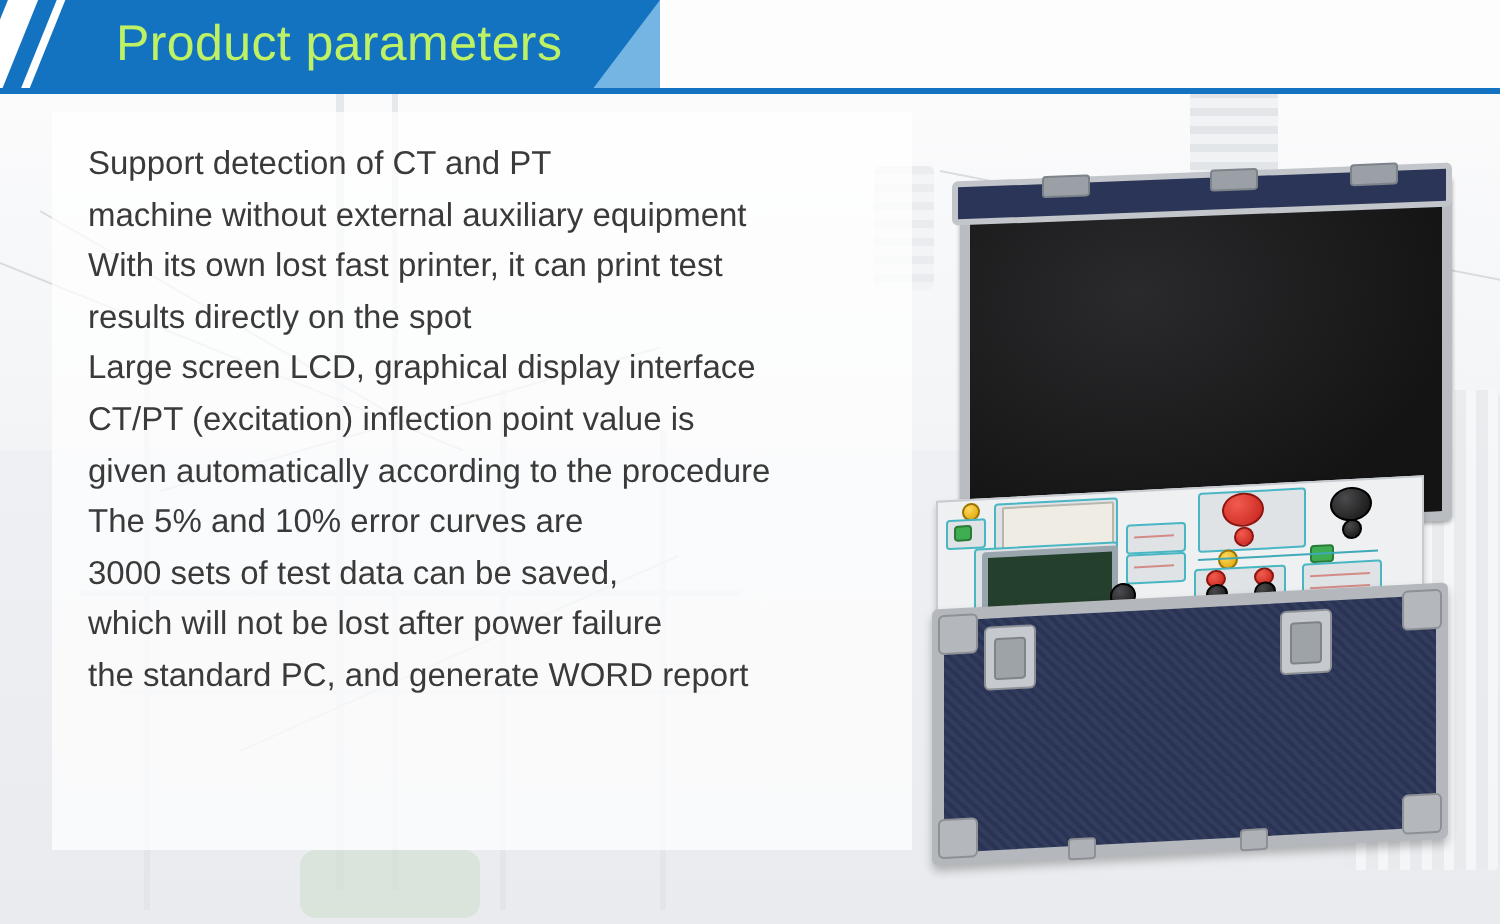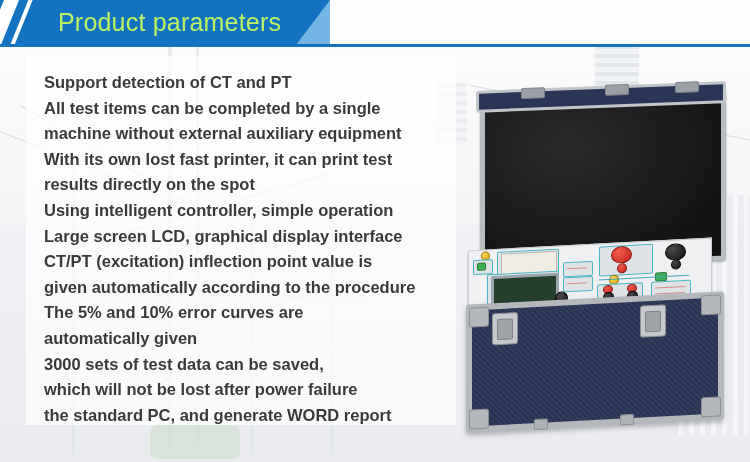--- a/index.html
+++ b/index.html
@@ -34,21 +34,21 @@
   .banner-tri{position:absolute;left:296px;top:0;width:0;height:0;
     border-left:34px solid transparent;border-right:0 solid transparent;border-bottom:45px solid #74b5e4;}
   .banner-tri2{position:absolute;left:296px;top:0;width:0;height:0;
     border-right:34px solid transparent;border-top:45px solid #1473c0;}
   .rule{position:absolute;left:0;top:44px;width:750px;height:3px;background:#1473c0;}
 
   
   .text-panel{position:absolute;left:26px;top:56px;width:430px;height:369px;
     background:rgba(255,255,255,.72);}
   .text-block{position:absolute;left:44px;top:70px;width:400px;}
-  .text-line{font-size:16.5px;line-height:25.6px;color:#3a3a3a;white-space:nowrap;font-weight:bold;}
+  .text-line{font-size:16.5px;line-height:25.6px;color:#3a3a3a;white-space:nowrap;}
 
   
   .product{position:absolute;left:462px;top:92px;width:288px;height:340px;}
 
   
   .lid{position:absolute;left:18px;top:0px;width:236px;height:163px;
     background:#1d1d1f;border:5px solid #b9bcc0;border-radius:3px;
     box-shadow:0 1px 2px rgba(0,0,0,.35);transform:skewY(-2.2deg);}
   .lid-inner{position:absolute;inset:0;background:
      radial-gradient(ellipse at 35% 30%,#2a2a2c 0%,#141415 75%);}
@@ -126,30 +126,27 @@
     <div class="slash2"></div>
     <div class="banner-tri2"></div>
     <div class="banner-tri"></div>
     <div class="banner-title">Product parameters</div>
   </div>
   <div class="rule"></div>
 
   <div class="text-panel"></div>
   <div class="text-block">
     <div class="text-line">Support detection of CT and PT</div>
-    <div class="text-line">All test items can be completed by a single</div>
     <div class="text-line">machine without external auxiliary equipment</div>
     <div class="text-line">With its own lost fast printer, it can print test</div>
     <div class="text-line">results directly on the spot</div>
-    <div class="text-line">Using intelligent controller, simple operation</div>
     <div class="text-line">Large screen LCD, graphical display interface</div>
     <div class="text-line">CT/PT (excitation) inflection point value is</div>
     <div class="text-line">given automatically according to the procedure</div>
     <div class="text-line">The 5% and 10% error curves are</div>
-    <div class="text-line">automatically given</div>
     <div class="text-line">3000 sets of test data can be saved,</div>
     <div class="text-line">which will not be lost after power failure</div>
     <div class="text-line">the standard PC, and generate WORD report</div>
   </div>
 
   <div class="product">
 
     <div class="lid">
       <div class="lid-inner"></div>
     </div>

